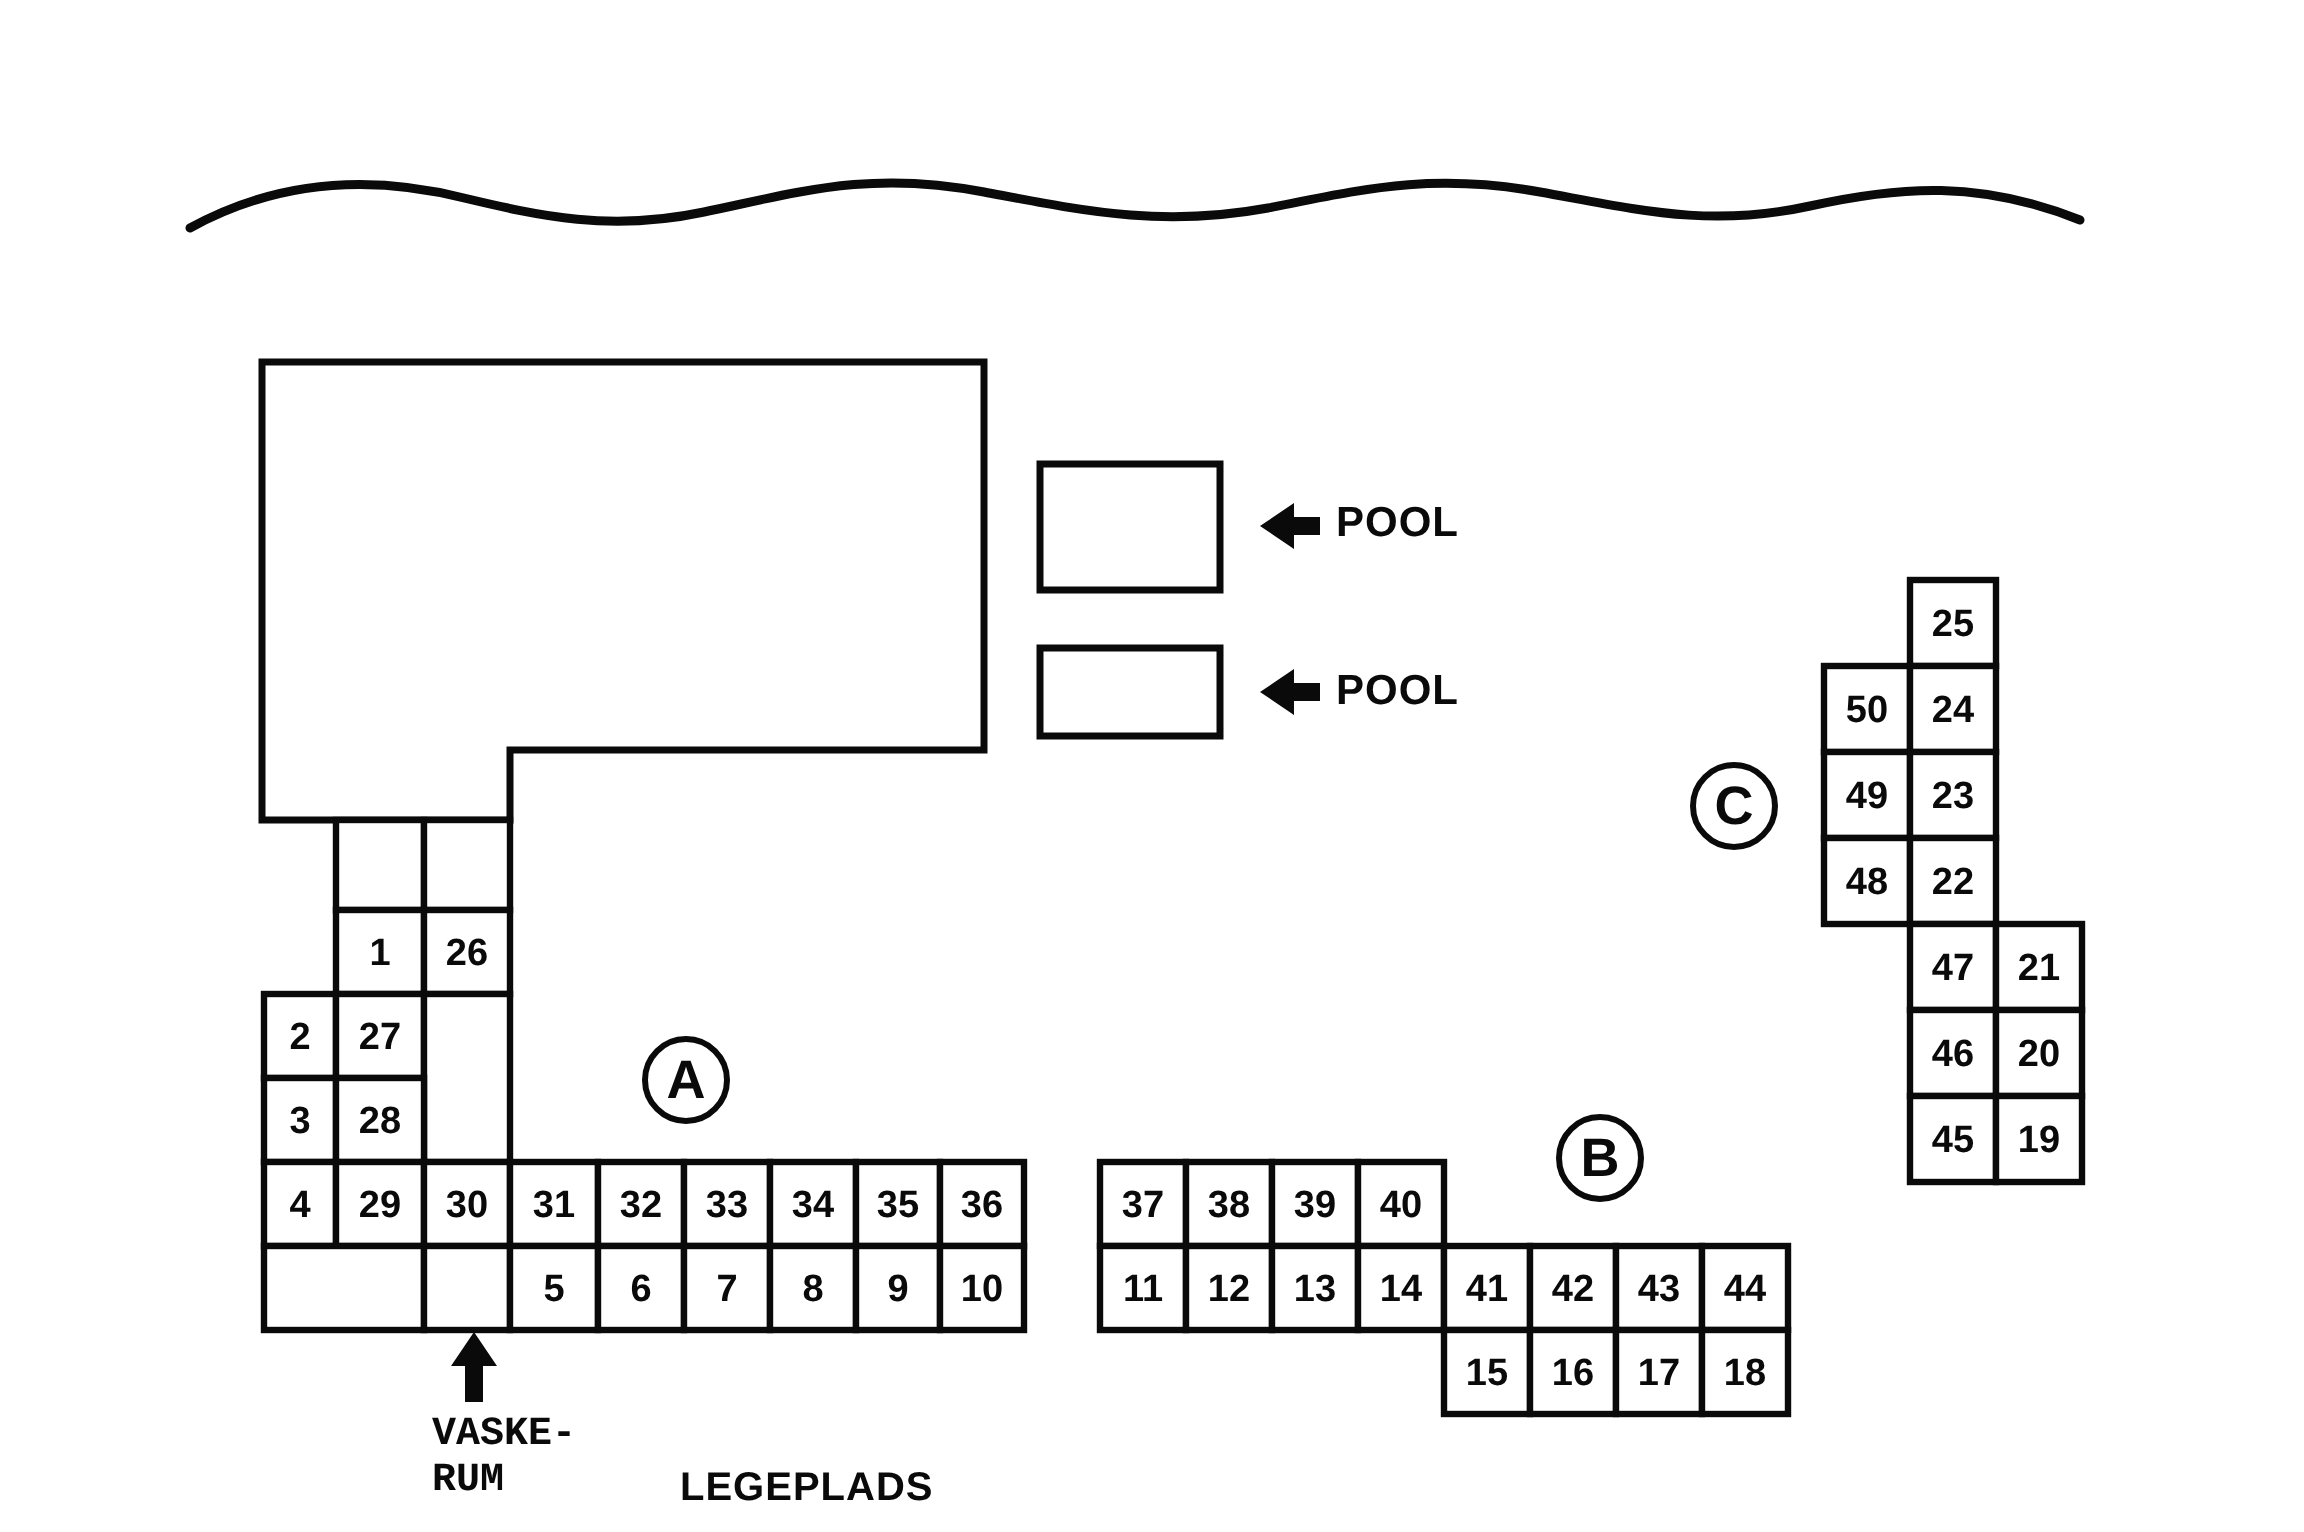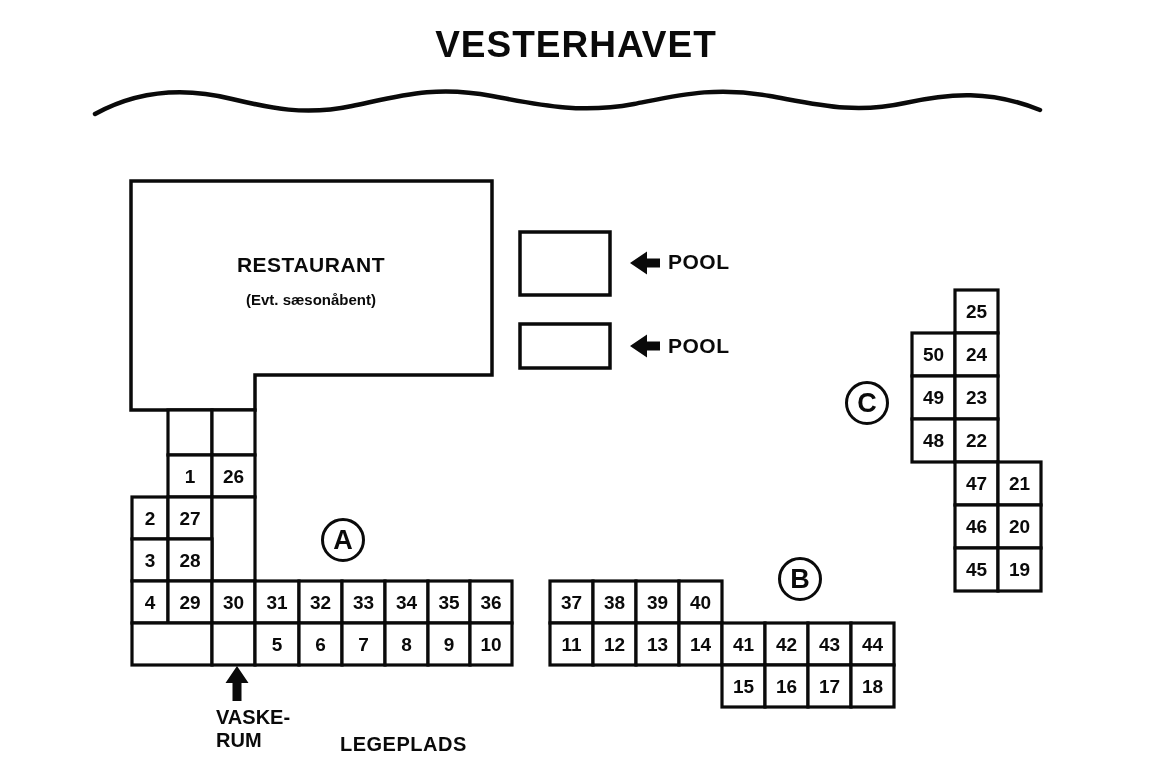--- a/index.html
+++ b/index.html
@@ -23,21 +23,21 @@
   }
   .badge {
     position:absolute; width:44px; height:44px; box-sizing:border-box;
     border:3.5px solid #0a0a0a; border-radius:50%; background:#ffffff;
     display:flex; align-items:center; justify-content:center;
     font-size:27px; font-weight:bold;
   }
   .restaurant-label { left:130px; top:253px; width:362px; text-align:center; font-size:21px; font-weight:bold; letter-spacing:0.5px; }
   .restaurant-note  { left:130px; top:291px; width:362px; text-align:center; font-size:15px; font-weight:bold; }
   .pool-label { font-size:21px; font-weight:bold; letter-spacing:0.5px;text-align:right; }
-  .laundry-label { left:216px; top:706px; font-size:20px; font-weight:bold; line-height:23px; }
+  .laundry-label { left:216px; top:706px; font-size:20px; font-weight:bold; line-height:23px;font-family:Liberation Mono, monospace; }
   .playground-label { left:340px; top:733px; font-size:20px; font-weight:bold; letter-spacing:0.5px; }
 </style>
 </head>
 <body>
 
 <div class="stage">
 
   <svg class="layer" viewBox="0 0 1152 766">
     <path class="wave" d="M 95 114
          C 135 92, 180 86, 232 99
@@ -266,24 +266,21 @@
       <g>
         <rect class="cell-rect" x="955" y="548" width="43" height="43"></rect>
         <text class="cell-num" x="976.5" y="569.5" dy="0.35em">45</text>
       </g>
       <g>
         <rect class="cell-rect" x="998" y="548" width="43" height="43"></rect>
         <text class="cell-num" x="1019.5" y="569.5" dy="0.35em">19</text>
       </g>
     </svg>
 
-  <div class="abs title">VESTERHAVET</div>
-
-  <div class="abs restaurant-label">RESTAURANT</div>
-  <div class="abs restaurant-note">(Evt. sæsonåbent)</div>
+
 
   <div class="abs pool-label" style="left:668px; top:250px;">POOL</div>
   <div class="abs pool-label" style="left:668px; top:334px;">POOL</div>
 
   <div class="badge" style="left:321px; top:518px;">A</div>
   <div class="badge" style="left:778px; top:557px;">B</div>
   <div class="badge" style="left:845px; top:381px;">C</div>
 
   <div class="abs laundry-label">
     <div>VASKE-</div>

